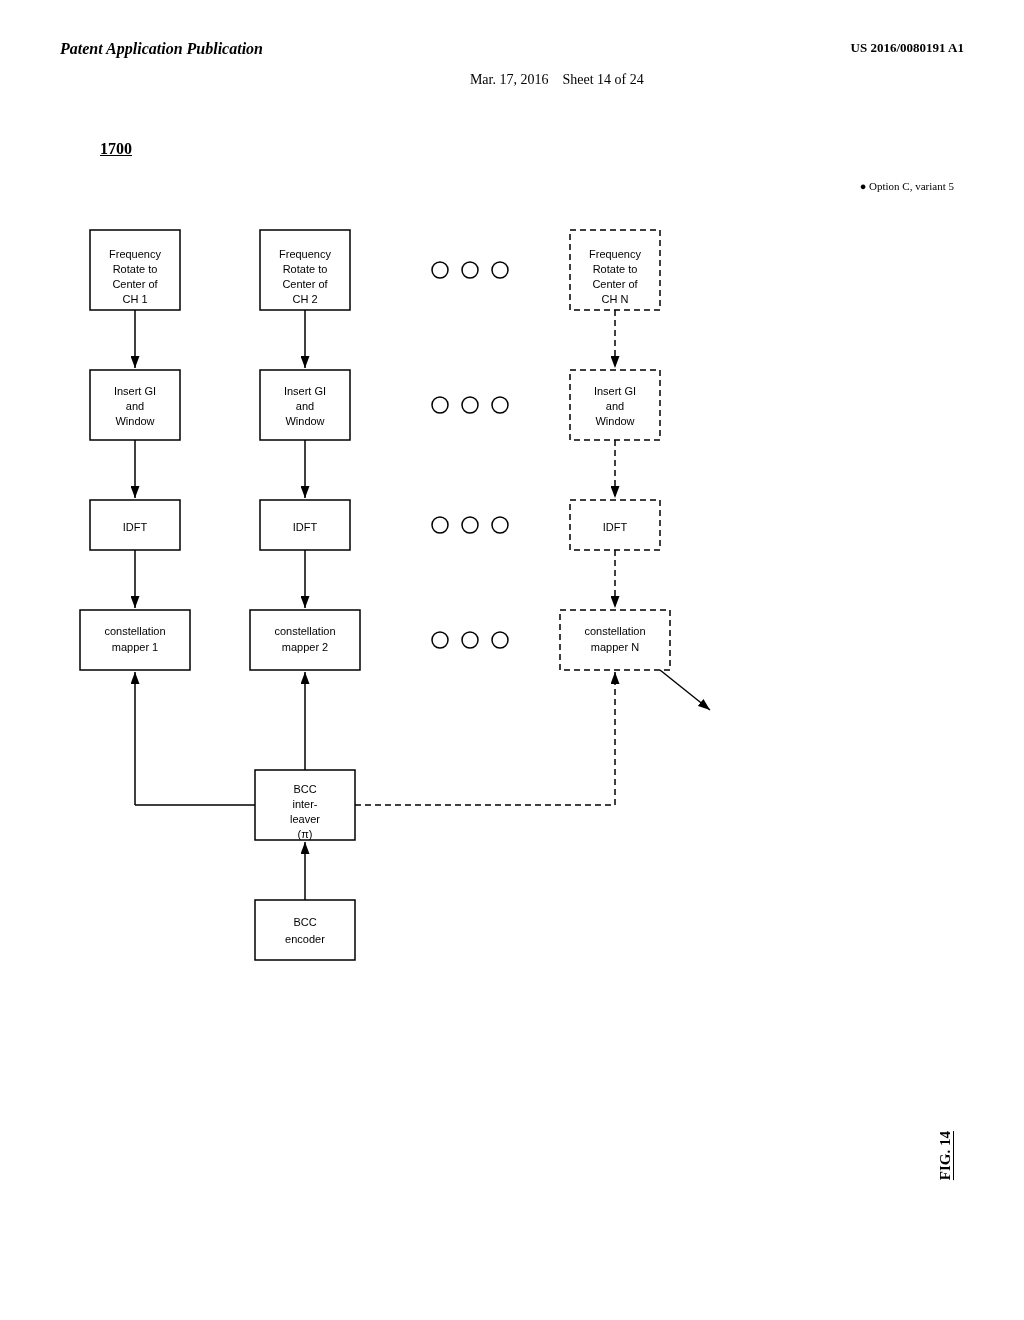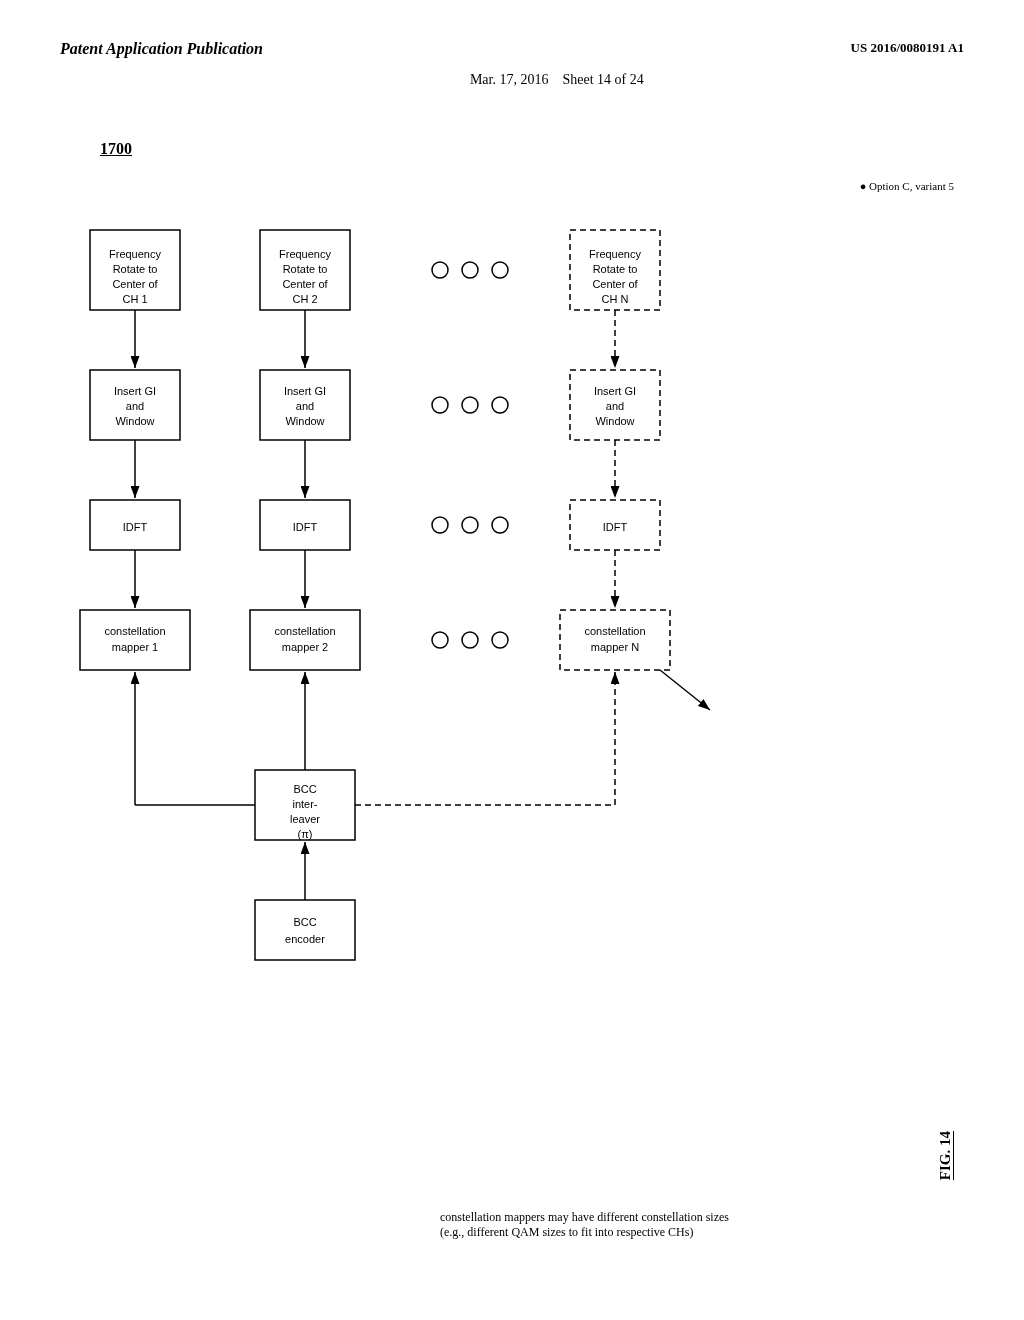--- a/index.html
+++ b/index.html
@@ -267,18 +267,14 @@
 
     <line x1="295" y1="635" x2="555" y2="635" class="line-dashed"></line>
     <line x1="555" y1="635" x2="555" y2="502" class="line-dashed" marker-end="url(#arrowhead-dashed)"></line>
 
     <line x1="600" y1="500" x2="650" y2="540" class="line-solid" marker-end="url(#arrowhead)"></line>
 
   </svg>
 
   <div class="fig14-label">FIG. 14</div>
 
-  <div class="note-text">
-    <div>constellation mappers may have different constellation sizes</div>
-    <div>(e.g., different QAM sizes to fit into respective CHs)</div>
-  </div>
 
 </div>
 
 </body></html>

